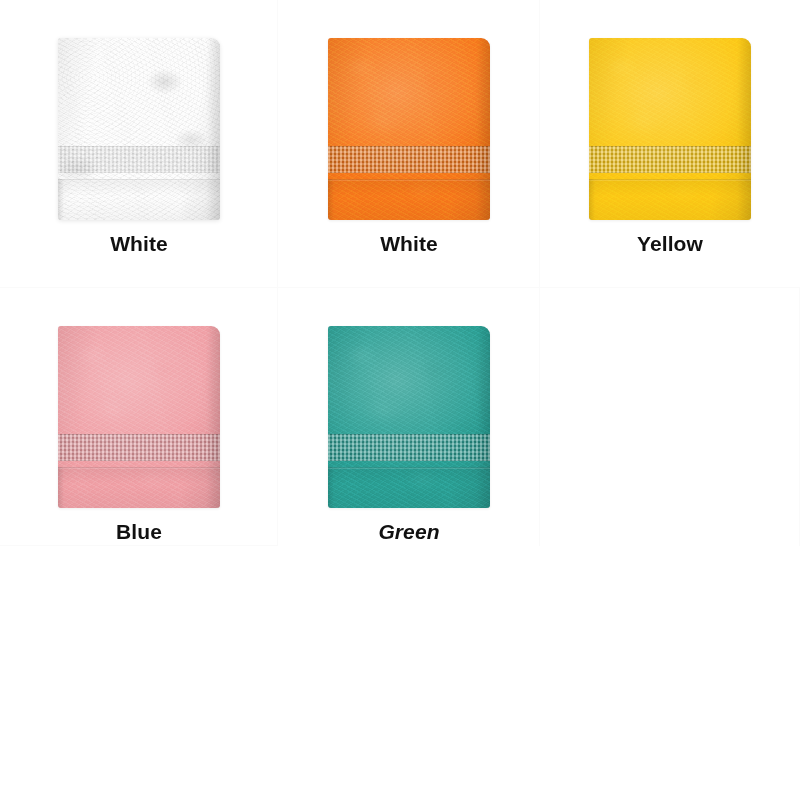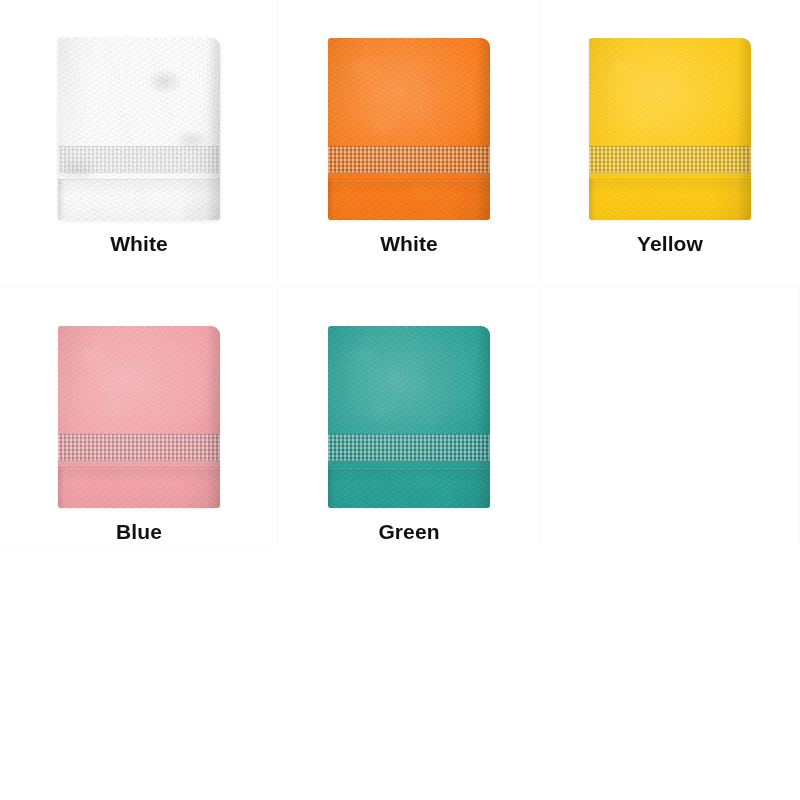--- a/index.html
+++ b/index.html
@@ -24,21 +24,21 @@
   .cell{
     position:relative;
     background:#ffffff;
     display:flex;
     flex-direction:column;
     align-items:center;
     justify-content:flex-start;
     overflow:hidden;
   }
   
-  .cell.seam-r{box-shadow:inset -1px 0 0 #fafafa;}
+  .cell.seam-r{box-shadow:inset -1px 0 0 #fafafa;font-style:italic;}
   .cell.seam-b{box-shadow:inset 0 -1px 0 #fafafa;}
   .cell.seam-rb{box-shadow:inset -1px 0 0 #fafafa, inset 0 -1px 0 #fafafa;}
   .cell.empty{background:#ffffff;}
 
   
   .towel-wrap{
     position:relative;
     width:162px;
     height:182px;
     margin-top:38px;

